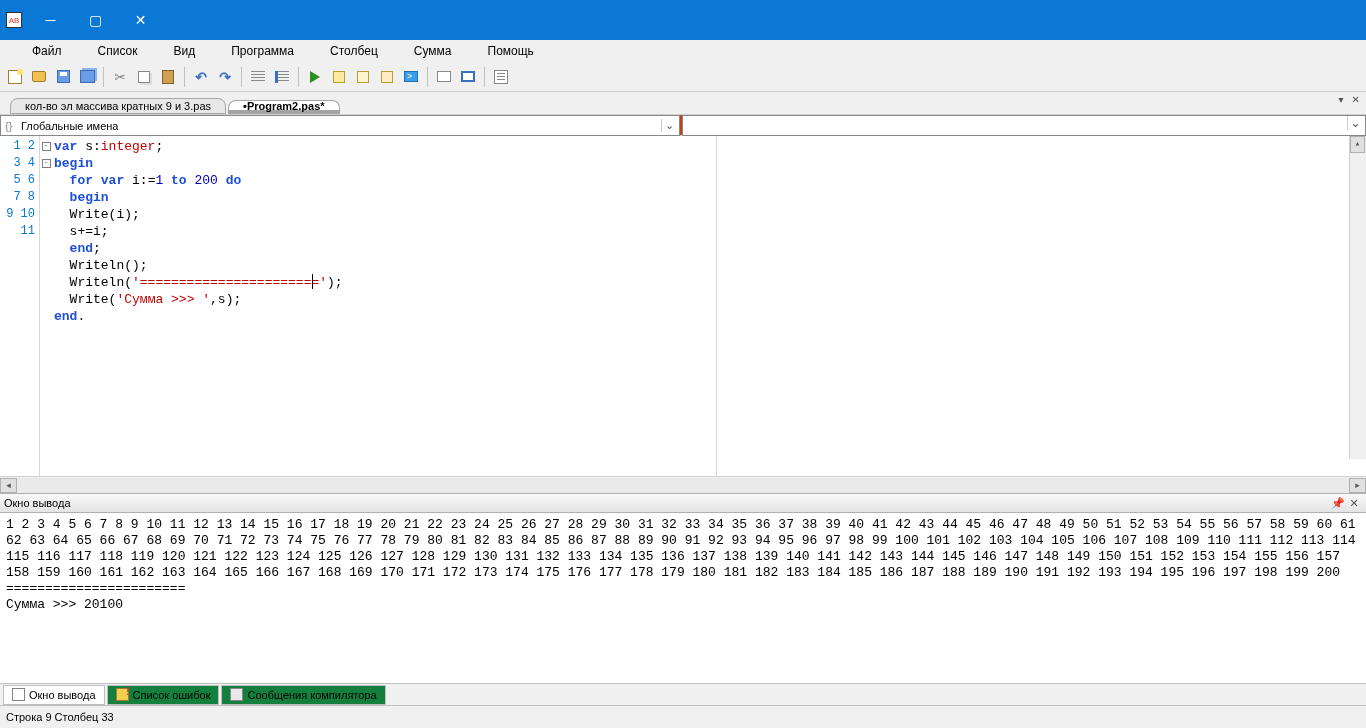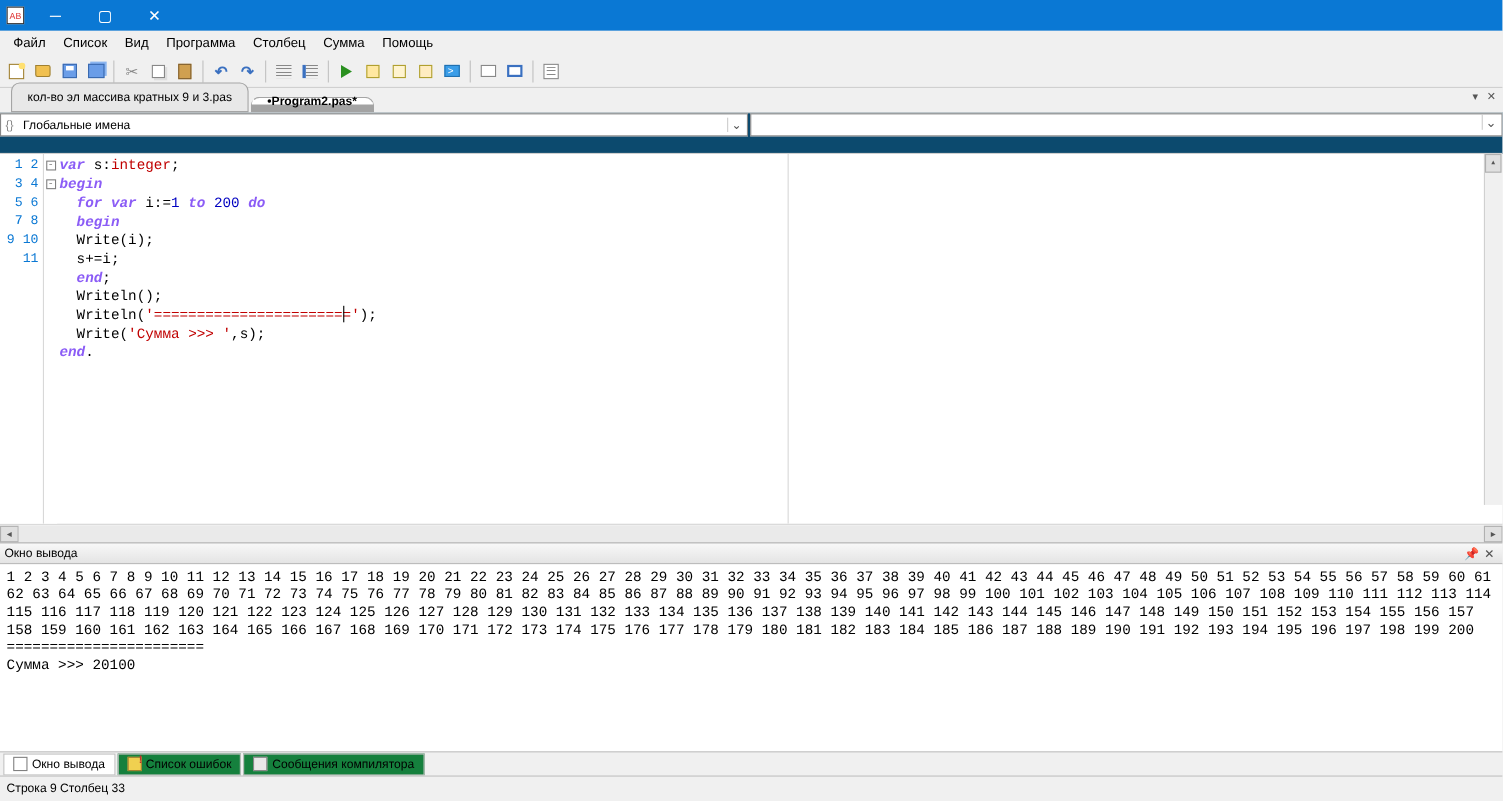--- a/index.html
+++ b/index.html
@@ -6,21 +6,21 @@
 body {
   width: 1366px; height: 728px;
   font-family: Tahoma, sans-serif;
   font-size: 12px;
   background: #f0f0f0;
   overflow: hidden;
   display: flex;
   flex-direction: column;
 }
 .titlebar {
-  height: 28px;
+  height: 40px;
   background: #0a78d4;
   color: #fff;
   display: flex;
   align-items: center;
   padding: 0 0 0 6px;
 }
 .titlebar-icon {
   width: 16px; height: 16px;
   background: #fff;
   border: 1px solid #333;
@@ -37,21 +37,21 @@
   color: #fff; font-size: 14px;
 }
 
 .menubar {
   height: 22px;
   background: #f0f0f0;
   display: flex;
   align-items: center;
   padding: 0 4px;
 }
-.menubar-item { padding: 2px 8px; cursor: default; }
+.menubar-item { padding: 2px 8px; cursor: default; margin-left: 20px; }
 
 .toolbar {
   height: 30px;
   background: #f0f0f0;
   border-bottom: 1px solid #d0d0d0;
   display: flex;
   align-items: center;
   padding: 0 4px;
   gap: 2px;
 }
@@ -88,42 +88,42 @@
 
 .tabbar {
   height: 22px;
   background: #f0f0f0;
   display: flex;
   align-items: flex-end;
   padding: 0 10px;
   position: relative;
 }
 .tab {
-  height: 27px;
+  height: 16px;
   padding: 0 14px;
   border: 1px solid #a5a5a5;
   border-radius: 8px 8px 0 0;
   background: #e8e8e8;
   display: flex;
   align-items: center;
   font-size: 11px;
   margin-right: 2px;
 }
 .tab.active {
   background: #fff;
-  border-bottom: 7px solid #a3a3a3;
+  border-bottom: 4px solid #a3a3a3;
   height: 14px;
   font-weight: bold;
 }
 .tabbar-right { position: absolute; right: 4px; top: 2px; display:flex; gap:4px; align-items:center; }
 .tabbar-arrow { font-size: 10px; color: #555; padding:0 2px; cursor:default; }
 
 .dropdown-row {
-  height: 38px;
-  background: #0c4a6e;
+  height: 22px;
+  background: #c2410c;
   border-top: 1px solid #d0d0d0;
   border-bottom: 1px solid #d0d0d0;
   display: flex;
 }
 .dropdown1 {
   width: 680px; height: 21px;
   border: 1px solid #888;
   background: #fff;
   display: flex;
   align-items: center;
@@ -178,21 +178,21 @@
 }
 .fold-box { display:inline-block; width:9px; height:9px; border:1px solid #808080; line-height:7px; }
 .code {
   flex: 1;
   padding: 2px 0 0 2px;
   line-height: 17px;
   white-space: pre;
   color: #000;
   position: relative;
 }
-.kw { color: #8b5cf6; font-weight: bold; font-style: italic; }
+.kw { color: #1d4ed8; font-weight: bold; }
 .type { color: #c00000; }
 .num { color: #0000c0; }
 .str { color: #c00000; }
 .cursor-line { position:absolute; top:138px; left:260px; width:1px; height:15px; background:#000; }
 .editor-split {
   width: 650px;
   border-left: 1px solid #d8d8d8;
 }
 .hscroll {
   height: 17px;

